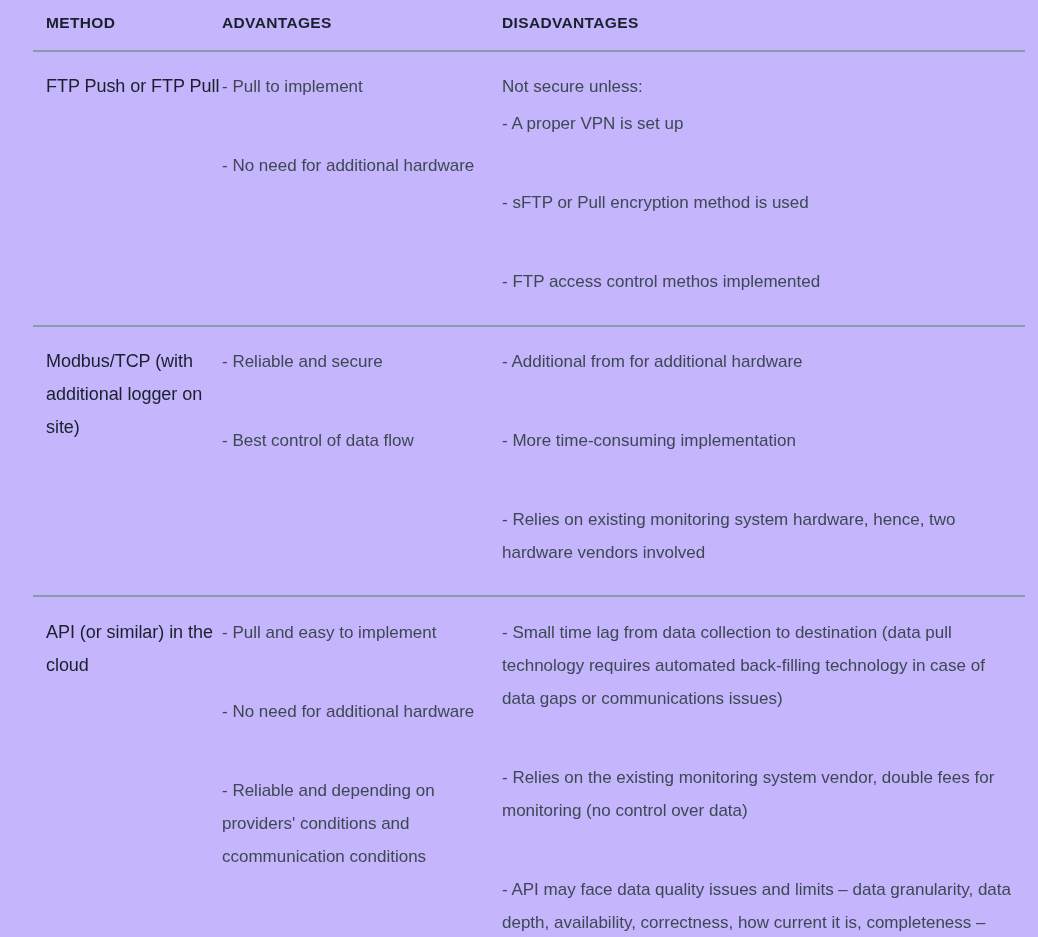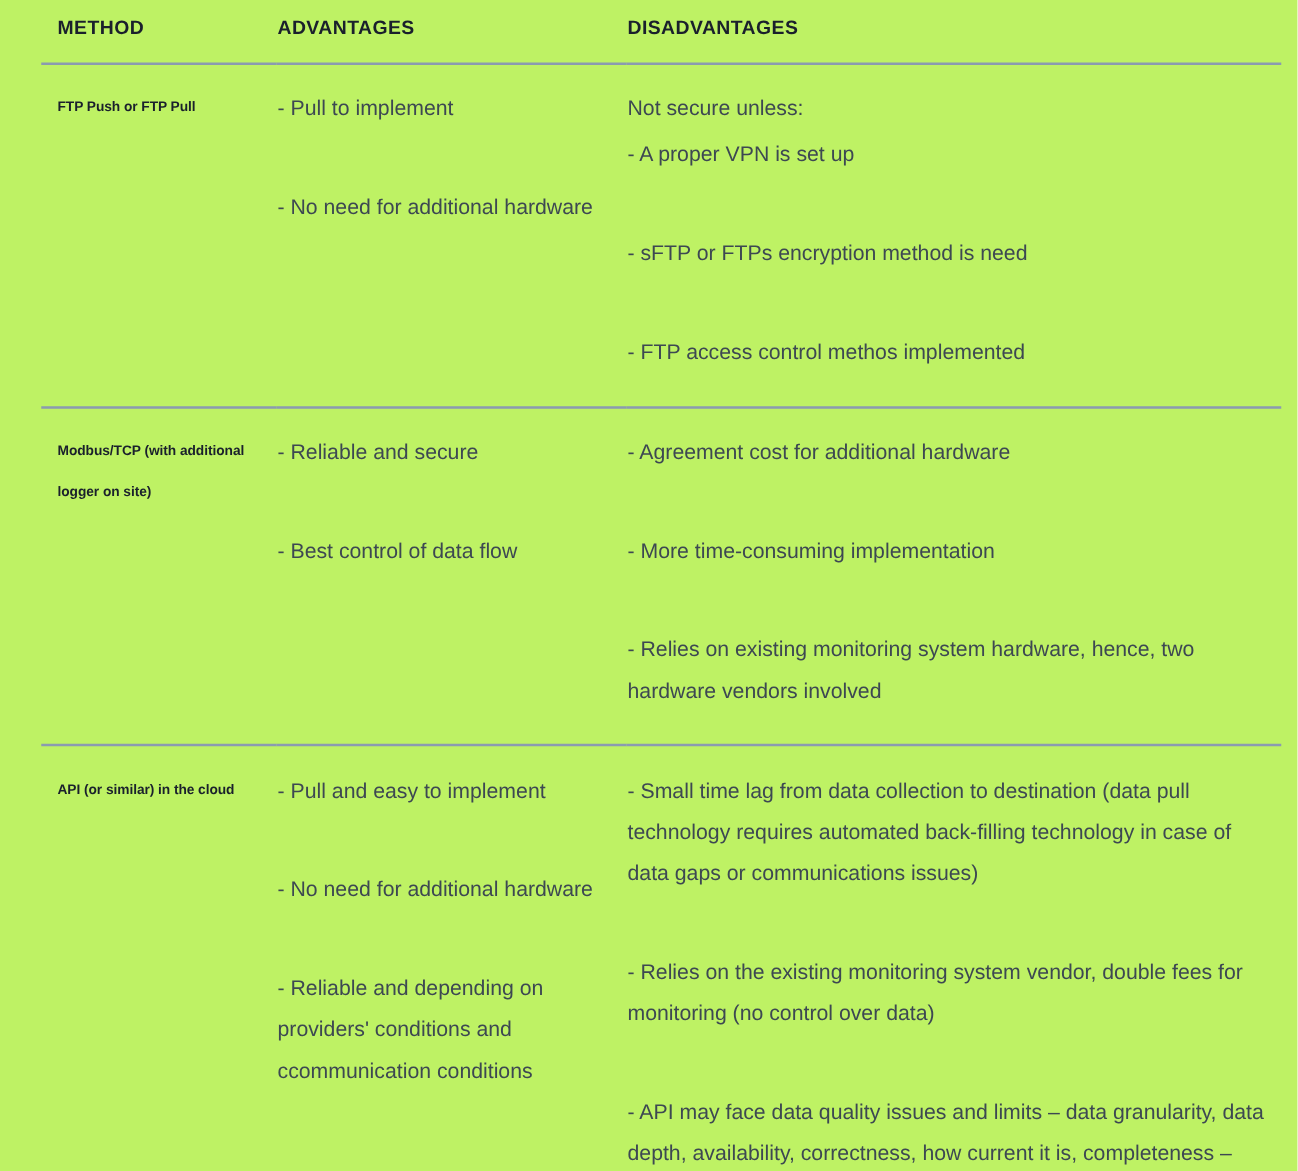--- a/index.html
+++ b/index.html
@@ -13,21 +13,21 @@
     height: 937px;
     font-family: "Liberation Sans", sans-serif;
     -webkit-font-smoothing: antialiased;
     overflow: hidden;
   }
 
   .sheet {
     position: relative;
     width: 1038px;
     height: 937px;
-    background: #bef264;
+    background: #c4b5fd;
     box-sizing: border-box;
     padding-left: 36px;
   }
 
   table.cmp {
     position: absolute;
     left: 33px;
     top: 0;
     width: 992px;
     border-collapse: collapse;
@@ -62,23 +62,23 @@
     color: #3d4852;
     padding: 0;
   }
 
   tbody tr.row-1 td { padding-top: 18px; padding-bottom: 27px; }
   tbody tr.row-2 td { padding-top: 18px; padding-bottom: 26px; }
   tbody tr.row-3 td { padding-top: 19px; padding-bottom: 25px; }
 
   td.cell-method {
     padding-left: 13px;
-    font-weight: bold;
+    font-weight: normal;
     color: #1a202c;
-    font-size: 11px;
+    font-size: 18px;
     line-height: 33px;
     letter-spacing: -0.05px;
   }
   td.cell-advantages { padding-left: 1px; padding-right: 18px; }
   td.cell-disadvant  { padding-left: 1px; padding-right: 8px; }
 
   .blk { margin: 0; }
   .blk + .blk { margin-top: 46px; }
 
   .tight + .tight { margin-top: 4px; }
@@ -109,33 +109,33 @@
 
       <tr class="row-1">
         <td class="cell-method">FTP Push or FTP Pull</td>
         <td class="cell-advantages">
           <p class="blk">- Pull to implement</p>
           <p class="blk">- No need for additional hardware</p>
         </td>
         <td class="cell-disadvant">
           <p class="blk tight">Not secure unless:</p>
           <p class="blk tight">- A proper VPN is set up</p>
-          <p class="blk">- sFTP or FTPs encryption method is need</p>
+          <p class="blk">- sFTP or Pull encryption method is used</p>
           <p class="blk">- FTP access control methos implemented</p>
         </td>
       </tr>
 
       <tr class="row-2">
         <td class="cell-method">Modbus/TCP (with additional logger on site)</td>
         <td class="cell-advantages">
           <p class="blk">- Reliable and secure</p>
           <p class="blk">- Best control of data flow</p>
         </td>
         <td class="cell-disadvant">
-          <p class="blk">- Agreement cost for additional hardware</p>
+          <p class="blk">- Additional from for additional hardware</p>
           <p class="blk">- More time-consuming implementation</p>
           <p class="blk">- Relies on existing monitoring system hardware, hence, two hardware vendors involved</p>
         </td>
       </tr>
 
       <tr class="row-3">
         <td class="cell-method">API (or similar) in the cloud</td>
         <td class="cell-advantages">
           <p class="blk">- Pull and easy to implement</p>
           <p class="blk">- No need for additional hardware</p>

